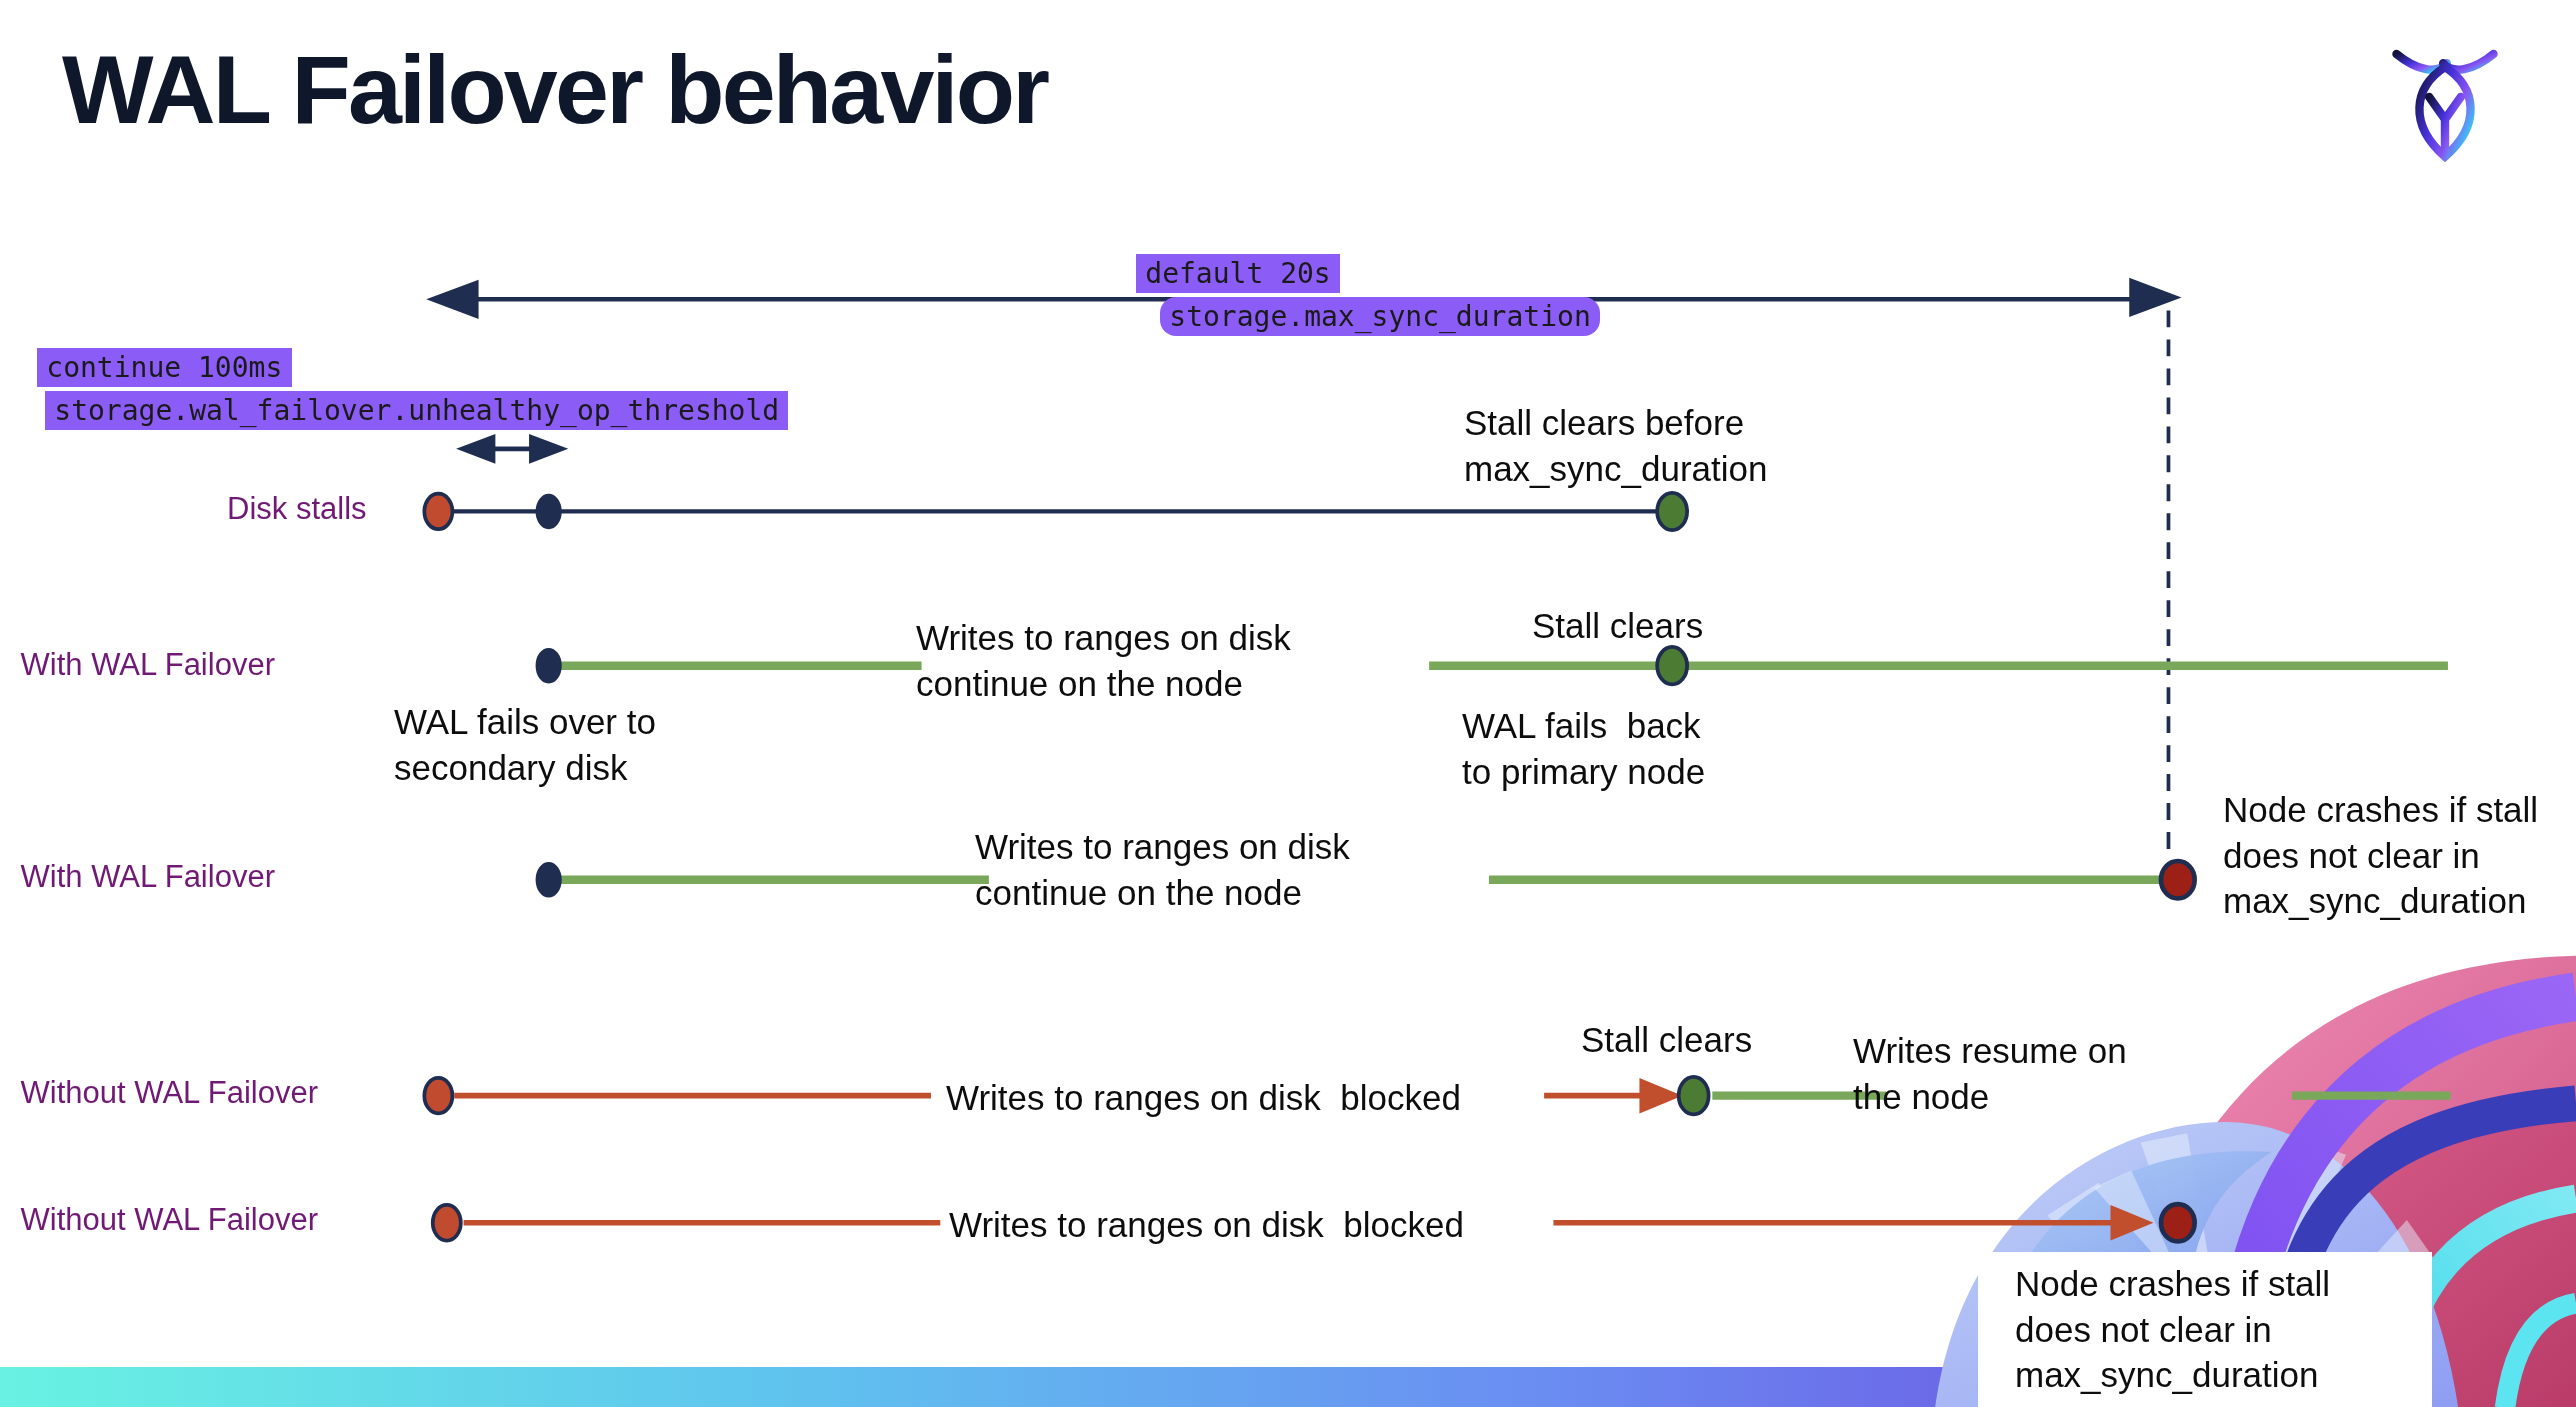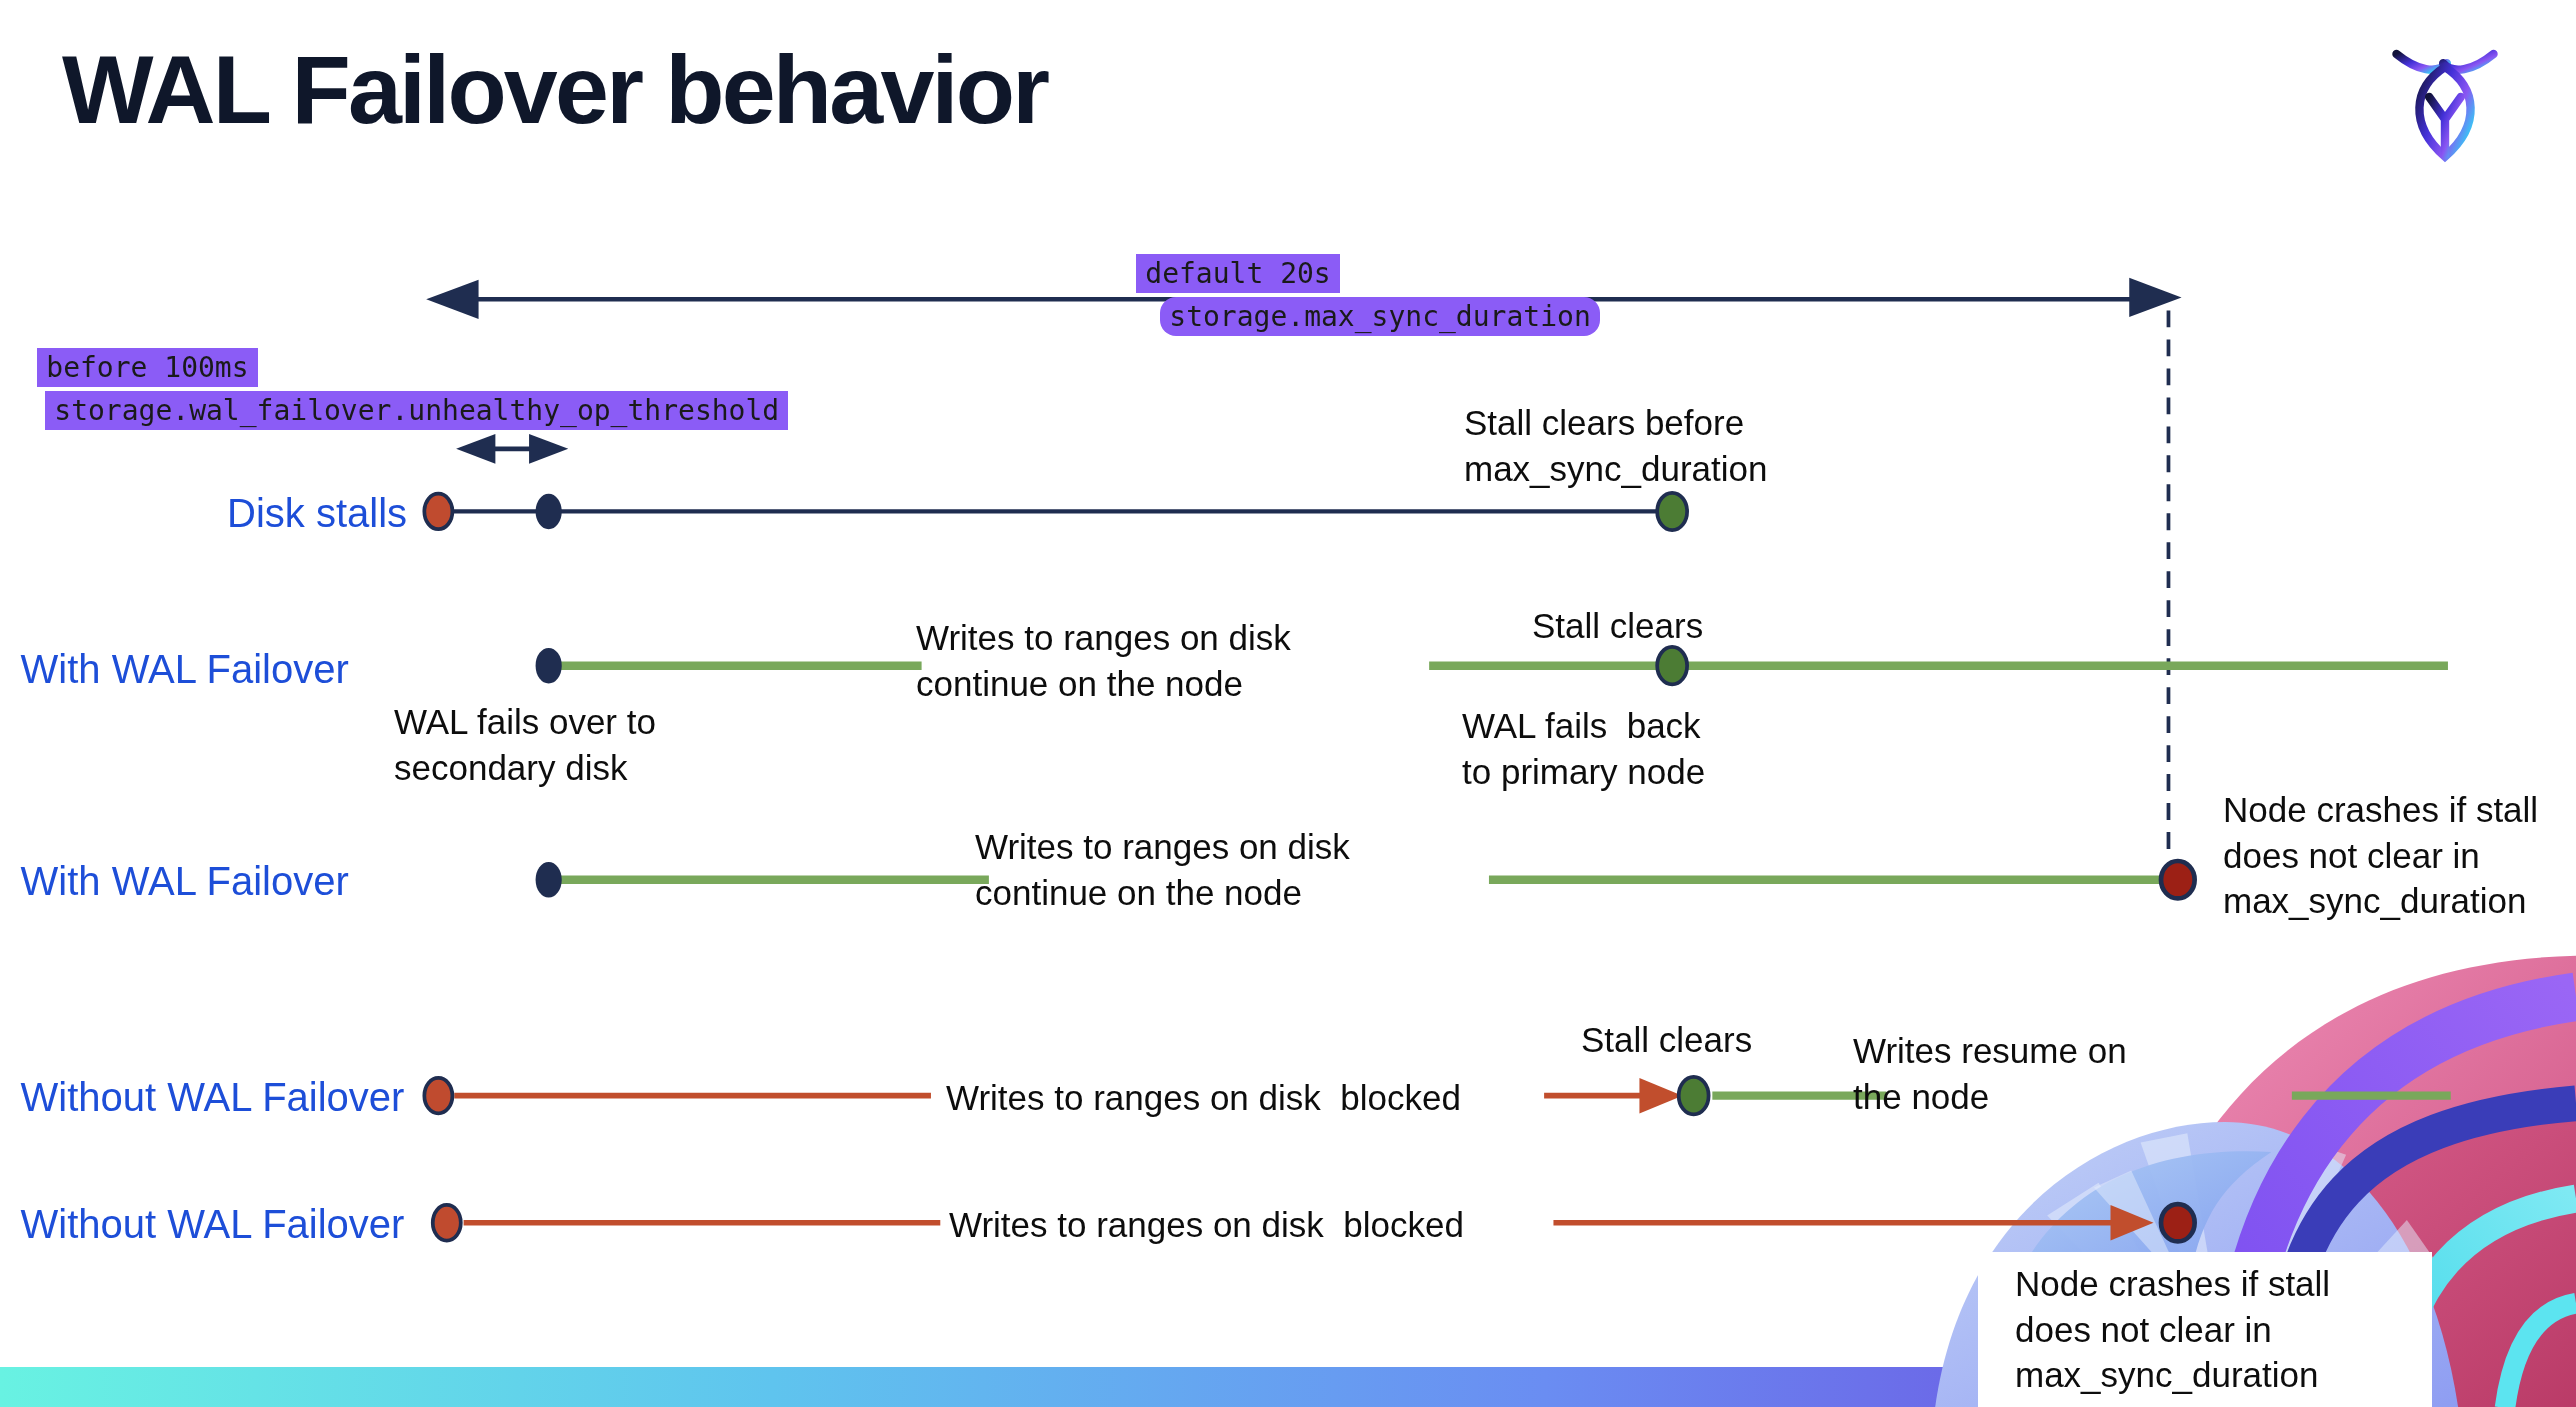--- a/index.html
+++ b/index.html
@@ -2,21 +2,21 @@
 <html style="font-size:15px"><head>
 <meta charset="utf-8">
 <style>
   html,body{margin:0;padding:0;background:#ffffff;}
   .slide{position:relative;width:2576px;height:1408px;background:#ffffff;overflow:hidden;
          font-family:"Liberation Sans",sans-serif;color:#0d0d0d;}
   .title{position:absolute;left:62px;top:34px;font-size:97px;font-weight:bold;
          letter-spacing:-2.8px;color:#0f172a;z-index:6;}
   .mono{position:absolute;font-family:"DejaVu Sans Mono",monospace;font-size:28px;
         background:#8b5cf6;color:#1a1a1a;padding:2.8px 9.3px;white-space:pre;z-index:5;}
-  .rowlabel{position:absolute;font-size:40px;color:#1d4ed8;white-space:pre;z-index:5;}
+  .rowlabel{position:absolute;font-size:31px;color:#701a75;white-space:pre;z-index:5;}
   .ann{position:absolute;font-size:35px;line-height:1.3;color:#0d0d0d;white-space:pre-wrap;z-index:5;}
   .center{}
   .diagram-svg{position:absolute;left:0;top:0;z-index:4;}
   .brand-art{position:absolute;left:1907px;top:907px;z-index:2;}
   .footer-bar{position:absolute;left:0;top:1367px;width:2576px;height:41px;z-index:1;
       background:linear-gradient(90deg,#68f2e2 0%,#5fc4ee 30%,#6a8df2 60%,#6c55e2 85%,#7e3fd4 100%);}
   .crash-box{position:absolute;left:1978px;top:1252px;width:454px;height:155px;background:#ffffff;z-index:3;}
   .crash-box .ann{position:absolute;left:37px;top:9.3px;}
   .logo{position:absolute;left:2389px;top:37px;z-index:6;}
 </style>
@@ -145,21 +145,21 @@
     <g fill="none" stroke="url(#gLogo)" stroke-width="9" stroke-linecap="round">
       <path d="M8 18 C30 36 52 40 62 28"></path>
       <path d="M112 18 C90 36 68 40 58 28"></path>
       <path d="M60 32 C26 54 21 94 60 128 C99 94 94 54 60 32 Z"></path>
       <path d="M60 126 L60 88 M60 88 L43 64 M60 88 L77 64"></path>
     </g>
   </svg>
 
   <div class="mono" style="left:1136px;top:254px;">default 20s</div>
   <div class="mono" style="left:1160px;top:297px;border-radius:16px;">storage.max_sync_duration</div>
-  <div class="mono" style="left:37px;top:348px;">before 100ms</div>
+  <div class="mono" style="left:37px;top:348px;">continue 100ms</div>
   <div class="mono" style="left:37px;top:391px;margin-left:8px;">storage.wal_failover.unhealthy_op_threshold</div>
 
   <div class="rowlabel" style="left:227px;top:491px;">Disk stalls</div>
   <div class="rowlabel" style="left:20.6px;top:647px;">With WAL Failover</div>
   <div class="rowlabel" style="left:20.6px;top:859px;">With WAL Failover</div>
   <div class="rowlabel" style="left:20.6px;top:1075px;">Without WAL Failover</div>
   <div class="rowlabel" style="left:20.6px;top:1202px;">Without WAL Failover</div>
 
   <div class="ann center" style="left:1464px;top:400px;width:467px;">Stall clears before
 max_sync_duration</div>

